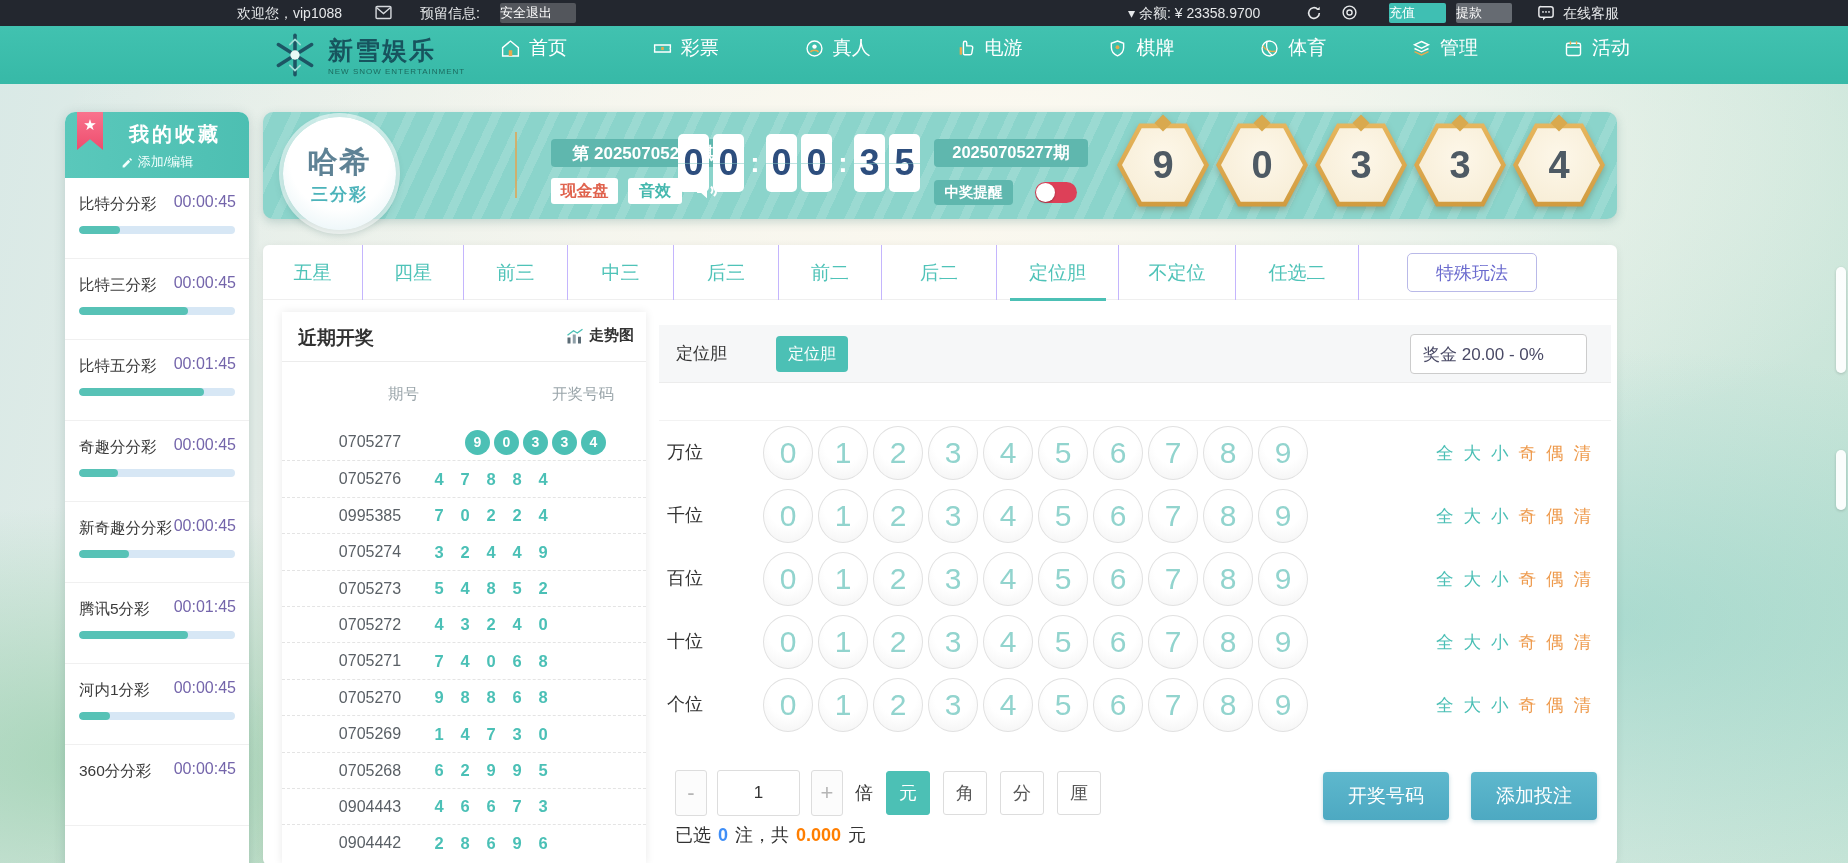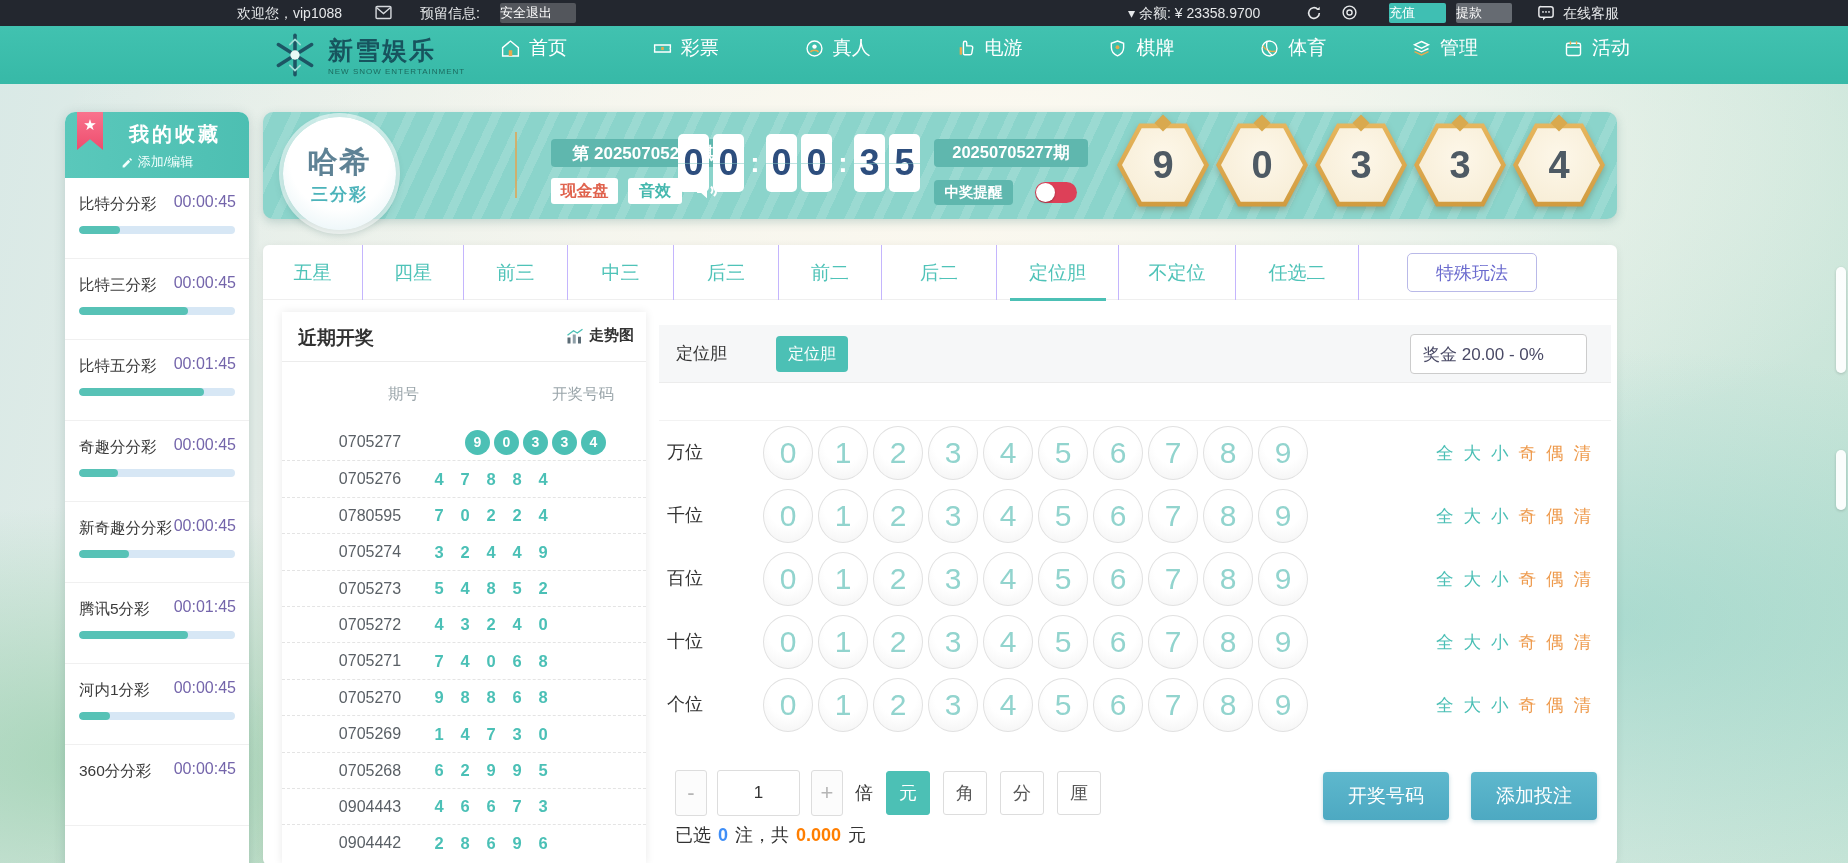--- a/index.html
+++ b/index.html
@@ -517,21 +517,21 @@
             <span class="issue">0705276</span>
             <div class="digits">
               <span>4</span>
               <span>7</span>
               <span>8</span>
               <span>8</span>
               <span>4</span>
             </div>
           </div>
           <div class="rrow">
-            <span class="issue">0780595</span>
+            <span class="issue">0995385</span>
             <div class="digits">
               <span>7</span>
               <span>0</span>
               <span>2</span>
               <span>2</span>
               <span>4</span>
             </div>
           </div>
           <div class="rrow">
             <span class="issue">0705274</span>

